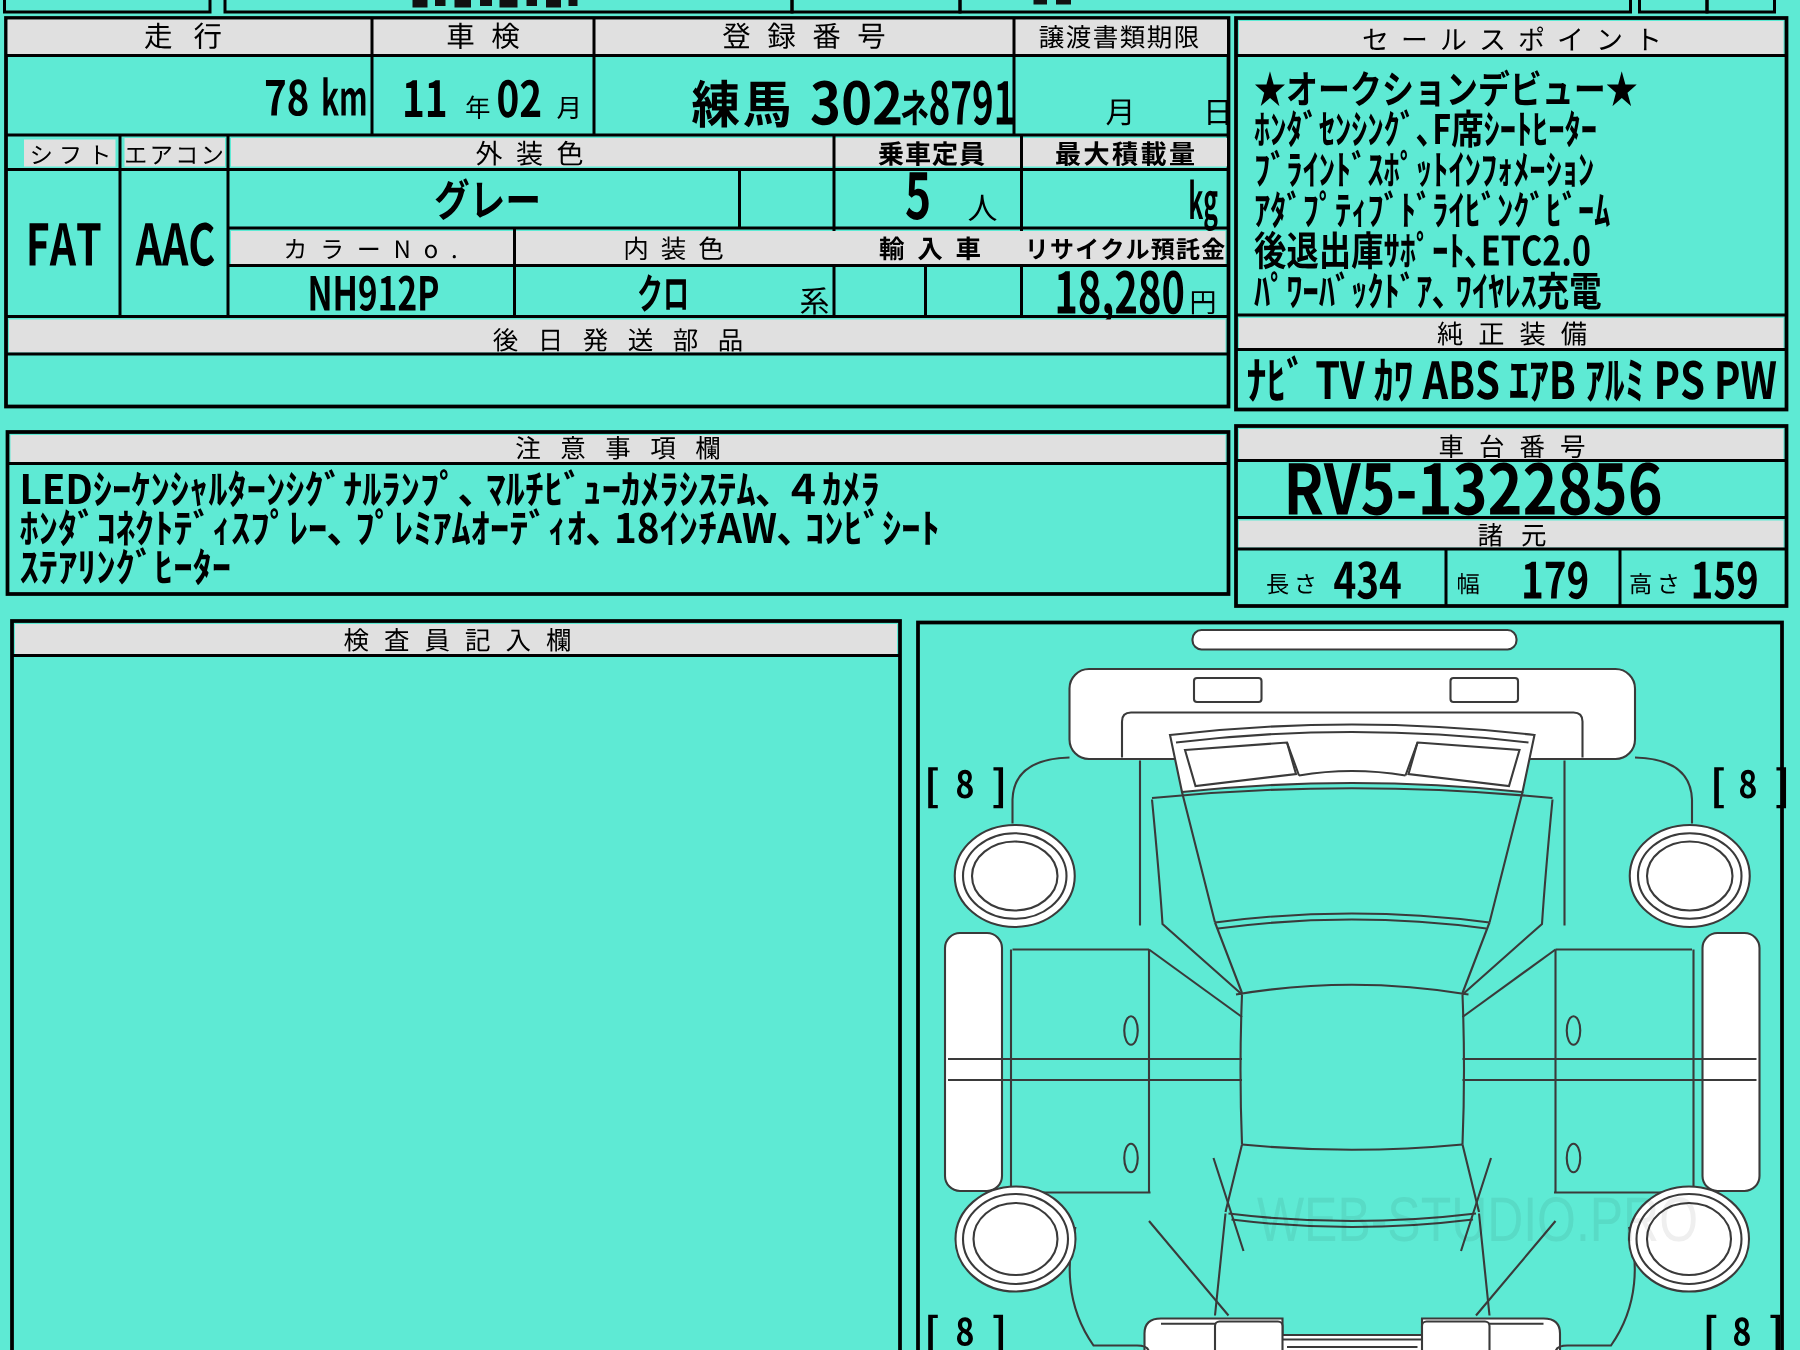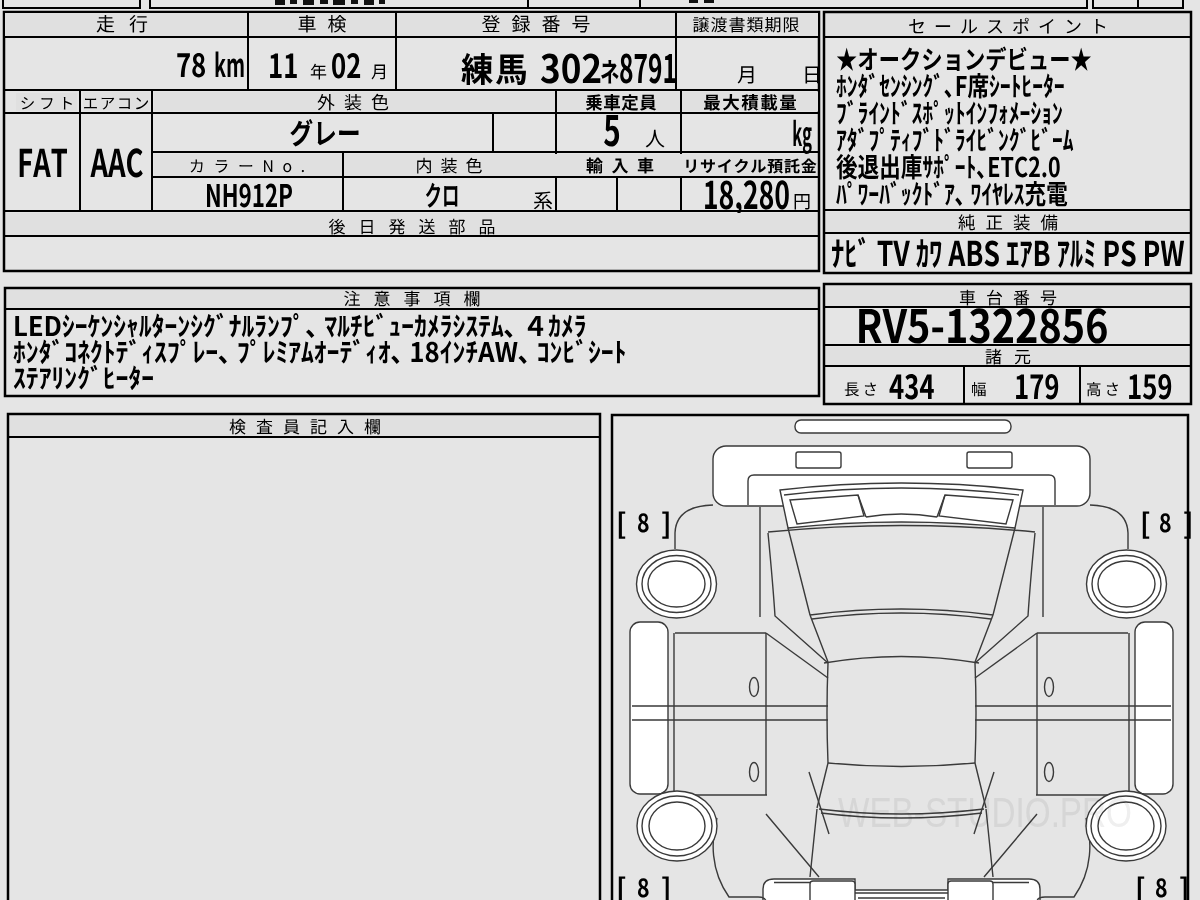--- a/index.html
+++ b/index.html
@@ -1,14 +1,14 @@
 <!DOCTYPE html>
 <html><head><meta charset="utf-8"><style>
 html,body{margin:0;padding:0;background:#fff}
-#sheet{position:relative;width:1200px;height:900px;overflow:hidden;background:#e5e5e5;font-family:"Liberation Sans",sans-serif}
+#sheet{position:relative;width:1200px;height:900px;overflow:hidden;background:#5eead4;font-family:"Liberation Sans",sans-serif}
 </style></head><body>
 
 <div id="sheet">
 <svg width="1200" height="900" viewBox="0 0 1200 900">
 
 <g>
         <rect x="3" y="-20" width="137" height="28" fill="none" stroke="#000" stroke-width="2"></rect>
       </g>
 
 <g>

